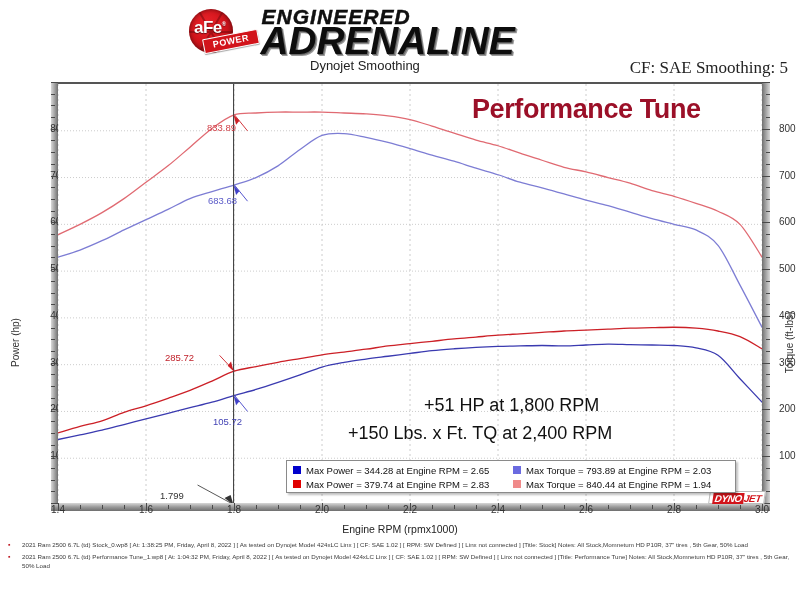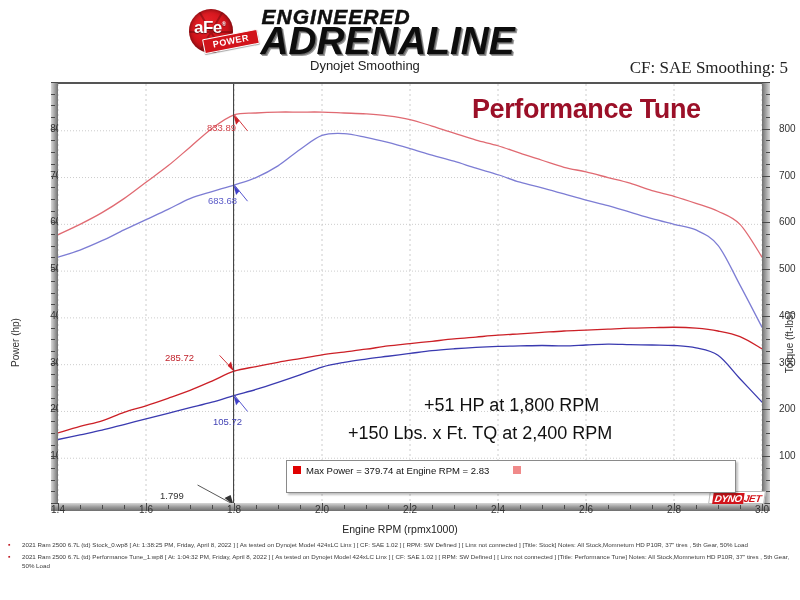--- a/index.html
+++ b/index.html
@@ -397,25 +397,36 @@
   <div class="pt-label" id="lbl-683">683.68</div>
   <div class="pt-label" id="lbl-285">285.72</div>
   <div class="pt-label" id="lbl-234">105.72</div>
   <div class="pt-label" id="lbl-cursor">1.799</div>
 
   <div id="dynojet-badge"><b>DYNO</b><span>JET</span></div>
 
   <div id="legend">
       <div class="lrow">
         <div class="lcell">
+          <span class="swatch" style="background: rgb(0, 0, 204);"></span>
+          <span class="ltext">Max Power = 344.28 at Engine RPM = 2.65</span>
+        </div>
+        <div class="lcell">
+          <span class="swatch" style="background: rgb(106, 106, 224);"></span>
+          <span class="ltext">Max Torque = 793.89 at Engine RPM = 2.03</span>
+        </div>
+      </div>
+      <div class="lrow">
+        <div class="lcell">
           <span class="swatch" style="background: rgb(224, 0, 0);"></span>
           <span class="ltext">Max Power = 379.74 at Engine RPM = 2.83</span>
         </div>
         <div class="lcell">
           <span class="swatch" style="background: rgb(240, 138, 138);"></span>
+          <span class="ltext">Max Torque = 840.44 at Engine RPM = 1.94</span>
         </div>
       </div>
     </div>
 </div>
 
 <div id="footnotes">
     <div class="fn"><span class="bullet">▪</span><span>2021 Ram 2500 6.7L (td) Stock_0.wp8 [ At: 1:38:25 PM, Friday, April 8, 2022 ] [ As tested on Dynojet Model 424xLC Linx ] [ CF: SAE 1.02 ] [ RPM: SW Defined ] [ Linx not connected ] [Title: Stock]  Notes: All Stock,Momnetum HD P10R, 37" tires , 5th Gear, 50% Load</span></div>
     <div class="fn"><span class="bullet">▪</span><span>2021 Ram 2500 6.7L (td) Performance Tune_1.wp8 [ At: 1:04:32 PM, Friday, April 8, 2022 ] [ As tested on Dynojet Model 424xLC Linx ] [ CF: SAE 1.02 ] [ RPM: SW Defined ] [ Linx not connected ] [Title: Performance Tune]  Notes: All Stock,Momnetum HD P10R, 37" tires , 5th Gear, 50% Load</span></div>
   </div>
 

